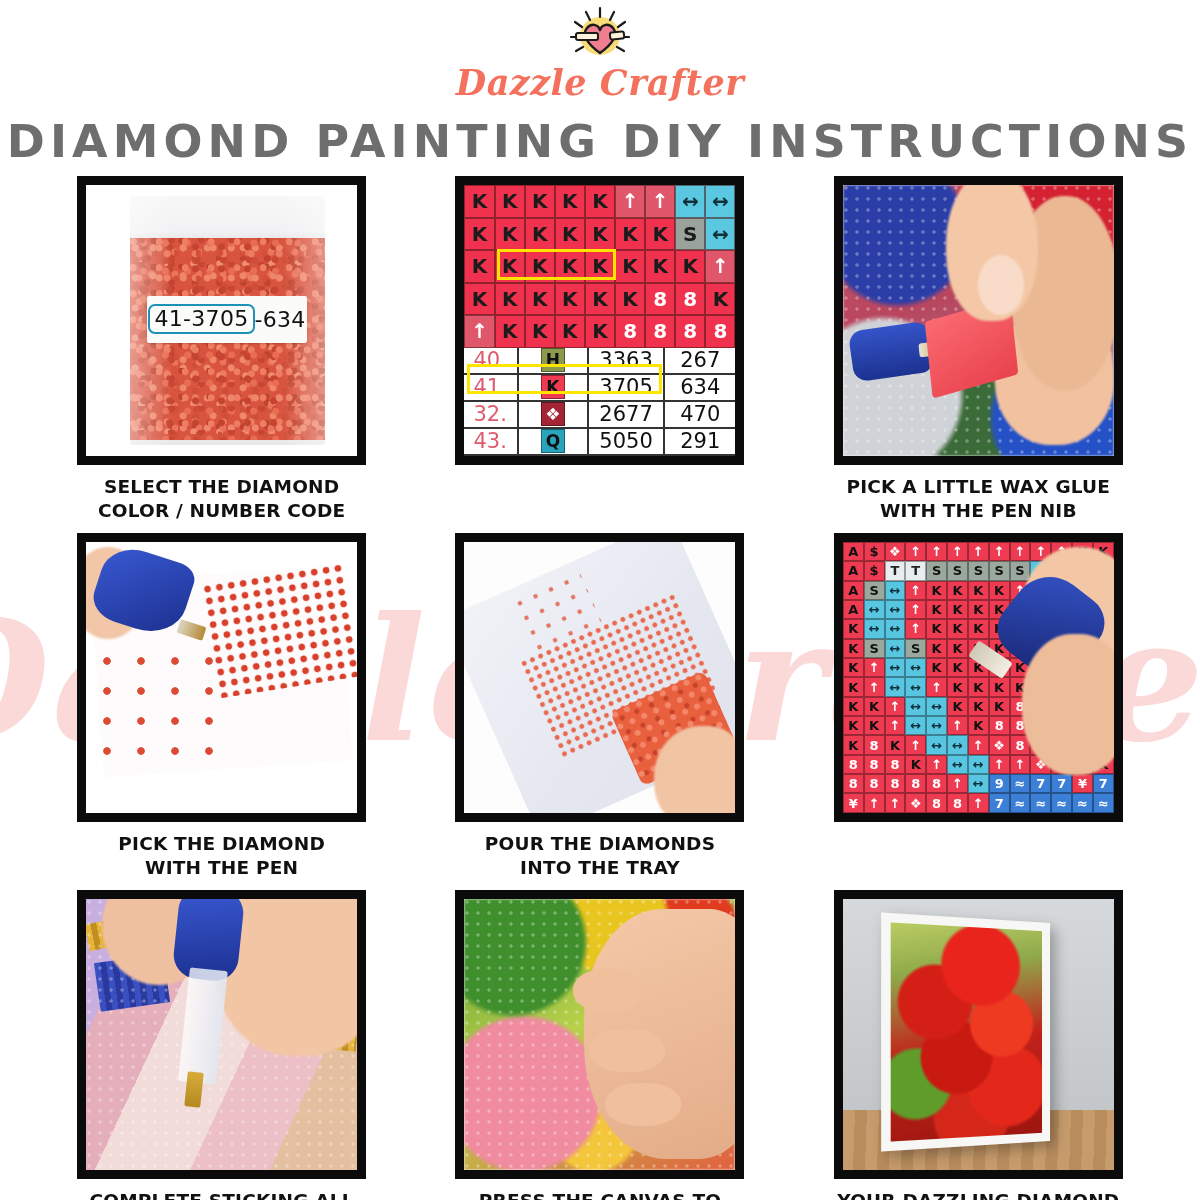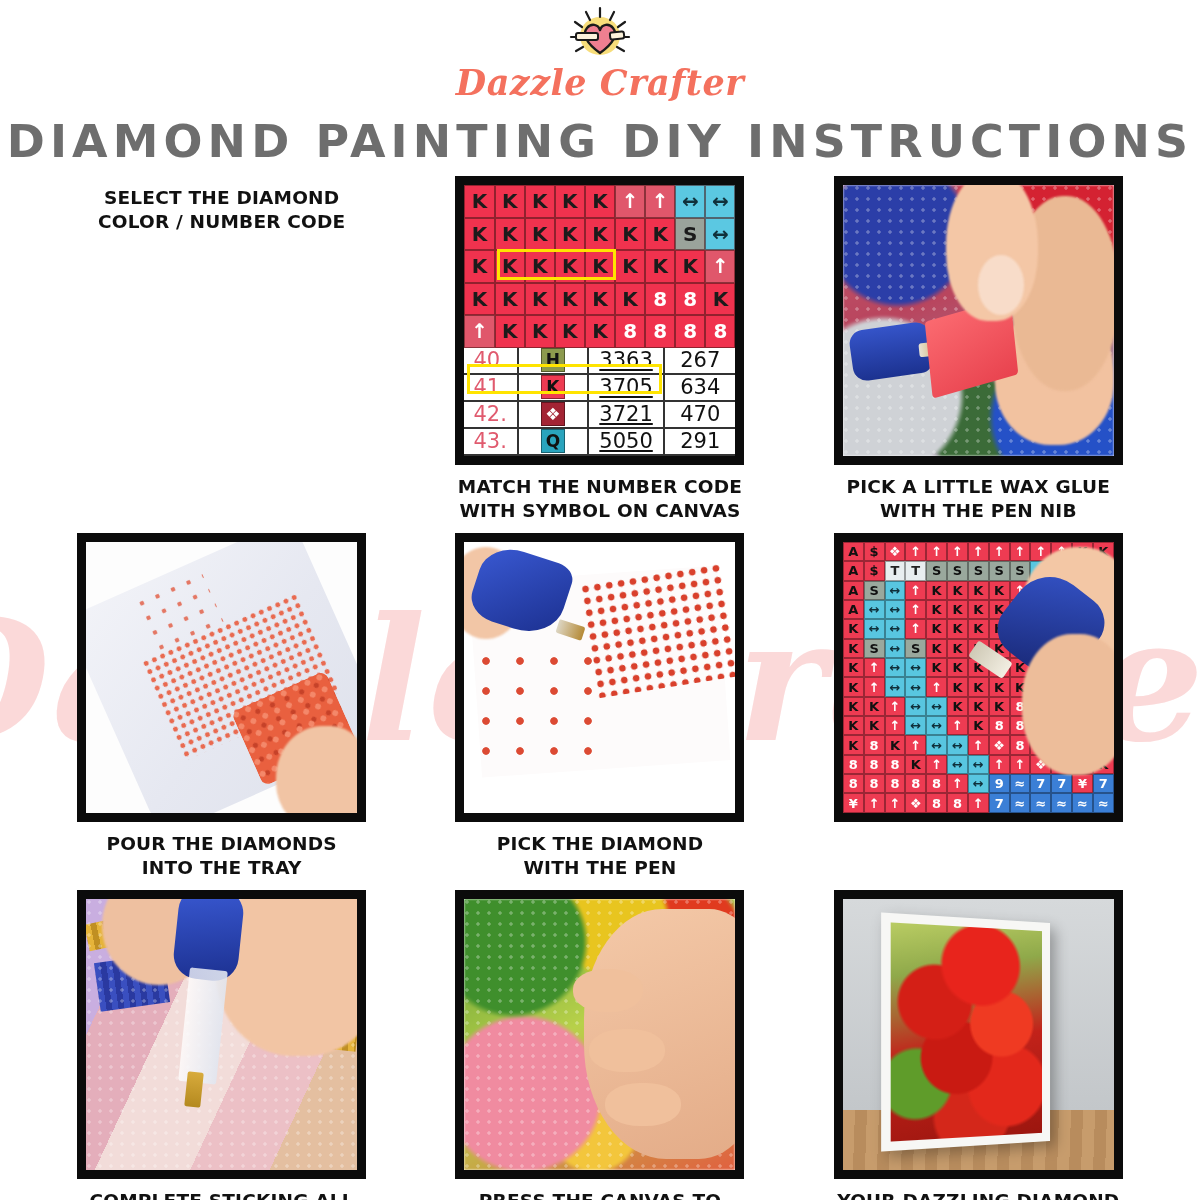--- a/index.html
+++ b/index.html
@@ -114,21 +114,21 @@
   .c-gray { background:#9aa39b; color:#1b1b1b; }
   .c-rose { background:#e0576b; color:#fff; }
   .w { color:#fff; }
   .hl-box { position:absolute; border:3px solid #ffe400; pointer-events:none; }
   .tbl { position:absolute; left:0; right:0; bottom:0; height:40%; display:flex; flex-direction:column; background:#fff;text-align:right; }
   .trow { display:flex; flex:1; border-bottom:2px solid #333; }
   .td { border-right:2px solid #333; display:flex; align-items:center; justify-content:center;
         font-family:"DejaVu Sans", sans-serif; font-size:21px; color:#111; }
   .td.num { flex:0 0 20%; color:#e05a6e; justify-content:flex-start; padding-left:9px; font-size:21px;}
   .td.sym { flex:0 0 26%; }
-  .td.code { flex:0 0 28%;text-decoration:underline; }
+  .td.code { flex:0 0 28%; }
   .td.qty { flex:1; border-right:none; }
   .symbox { width:24px; height:24px; display:flex; align-items:center; justify-content:center;
             font-weight:700; font-size:17px; border:1px solid rgba(0,0,0,.4); }
   .blurr { filter: blur(1.1px); }
 
   
   .p3bg { position:absolute; inset:0;
     background:
       radial-gradient(circle at 20% 18%, #2b3ea8 0 22%, transparent 24%),
       radial-gradient(circle at 72% 12%, #d42232 0 26%, transparent 28%),
@@ -296,20 +296,34 @@
         <rect x="46" y="26" width="14" height="7" rx="2" fill="#fdf3dc" stroke="#1b1b1b" stroke-width="2" transform="rotate(-6 53 29)"></rect>
       </svg>
       <div class="brand">Dazzle Crafter</div>
     </div>
     <div class="title">DIAMOND PAINTING  DIY INSTRUCTIONS</div>
   </div>
 
   <div class="grid">
 
     <div class="cell">
+      <div class="frame">
+        <div class="photo">
+          <div class="bag">
+            <div class="bag-fill"></div>
+            <div class="bag-shade"></div>
+            <div class="bag-label">
+              <span class="lbl-text">
+                  <span class="lbl-hl">41-3705</span>
+                  <span>-634</span>
+                </span>
+            </div>
+          </div>
+        </div>
+      </div>
       <div class="caption">SELECT THE DIAMOND
 COLOR  / NUMBER CODE</div>
     </div>
 
     <div class="cell">
       <div class="frame">
         <div class="photo chart2">
           <div class="grid-rows">
             <div class="grow">
               <div class="gc c-red">K</div>
@@ -380,41 +394,39 @@
             </div>
             <div class="trow">
               <div class="td num">41.</div>
               <div class="td sym">
                   <span class="symbox" style="background:#ee3b52;">K</span>
                 </div>
               <div class="td code">3705</div>
               <div class="td qty">634</div>
             </div>
             <div class="trow">
-              <div class="td num">42.</div>
+              <div class="td num">32.</div>
               <div class="td sym">
                   <span class="symbox" style="background:#a32434;color:#fff;">❖</span>
                 </div>
-              <div class="td code">3721</div>
+              <div class="td code">2677</div>
               <div class="td qty">470</div>
             </div>
             <div class="trow">
               <div class="td num">43.</div>
               <div class="td sym">
                   <span class="symbox" style="background:#2aa4bd;">Q</span>
                 </div>
               <div class="td code">5050</div>
               <div class="td qty">291</div>
             </div>
           </div>
           <div class="hl-box" style="left:1%;top:66%;width:72%;height:11%;"></div>
         </div>
       </div>
-      <div class="caption">MATCH THE NUMBER CODE
-WITH SYMBOL ON CANVAS</div>
     </div>
 
     <div class="cell">
       <div class="frame">
         <div class="photo">
           <div class="p3bg blurr"></div>
           <div class="beads-ov"></div>
           <div class="p3f3 blurr"></div>
           <div class="p3f2 blurr"></div>
           <div class="p3pen"></div>
@@ -423,47 +435,47 @@
           <div class="p3f1 blurr"></div>
           <div class="p3nail blurr"></div>
         </div>
       </div>
       <div class="caption">PICK A LITTLE WAX GLUE
 WITH THE PEN NIB</div>
     </div>
 
     <div class="cell">
       <div class="frame">
-        <div class="photo" style="background:#fdfdfd;">
-          <div class="tray"></div>
-          <div class="tray-stray"></div>
-          <div class="tray-rows"></div>
-          <div class="tray-pile"></div>
-          <div class="tray-hand blurr"></div>
-        </div>
-      </div>
-      <div class="caption">POUR THE DIAMONDS
-INTO THE TRAY</div>
-    </div>
-
-    <div class="cell">
-      <div class="frame">
         <div class="photo">
           <div class="p5top blurr"></div>
           <div class="p5bot blurr"></div>
           <div class="p5paper"></div>
           <div class="p5rows"></div>
           <div class="p5loose"></div>
           <div class="p5thumb blurr"></div>
           <div class="p5pen"></div>
           <div class="p5tip"></div>
         </div>
       </div>
       <div class="caption">PICK THE DIAMOND
 WITH THE PEN</div>
+    </div>
+
+    <div class="cell">
+      <div class="frame">
+        <div class="photo" style="background:#fdfdfd;">
+          <div class="tray"></div>
+          <div class="tray-stray"></div>
+          <div class="tray-rows"></div>
+          <div class="tray-pile"></div>
+          <div class="tray-hand blurr"></div>
+        </div>
+      </div>
+      <div class="caption">POUR THE DIAMONDS
+INTO THE TRAY</div>
     </div>
 
     <div class="cell">
       <div class="frame">
         <div class="photo">
           <div class="p6" id="p6grid">
               <div class="p6r">
                 <div class="p6c s-red">A</div>
                 <div class="p6c s-red">$</div>
                 <div class="p6c s-red-w">❖</div>

